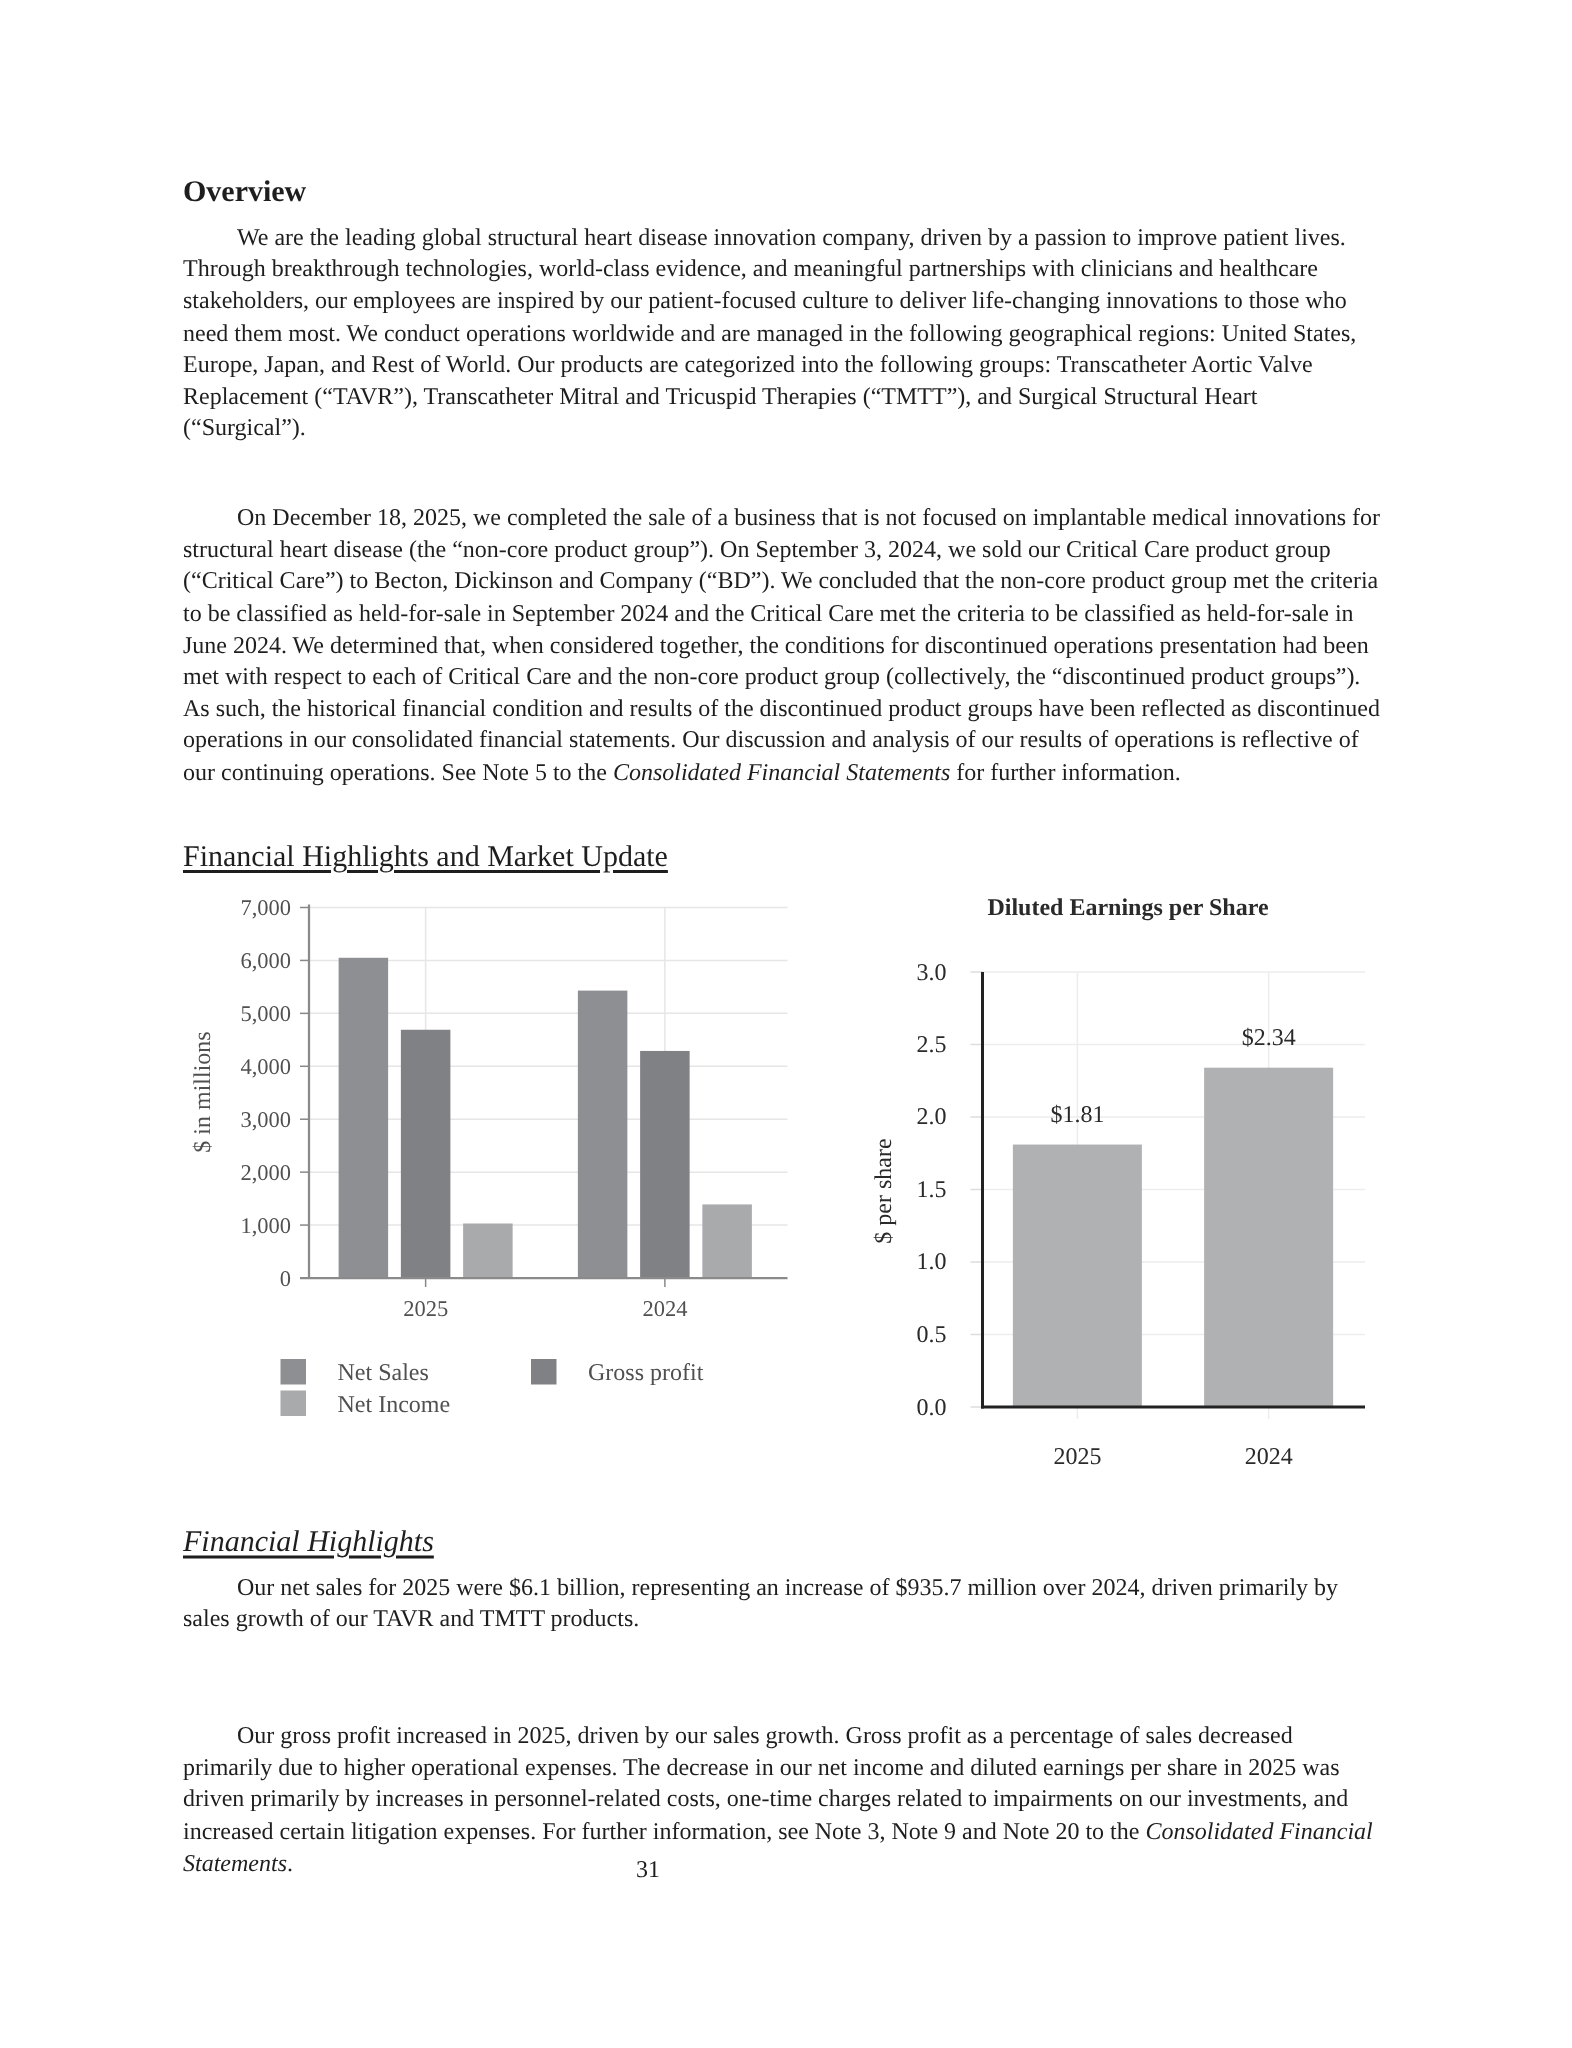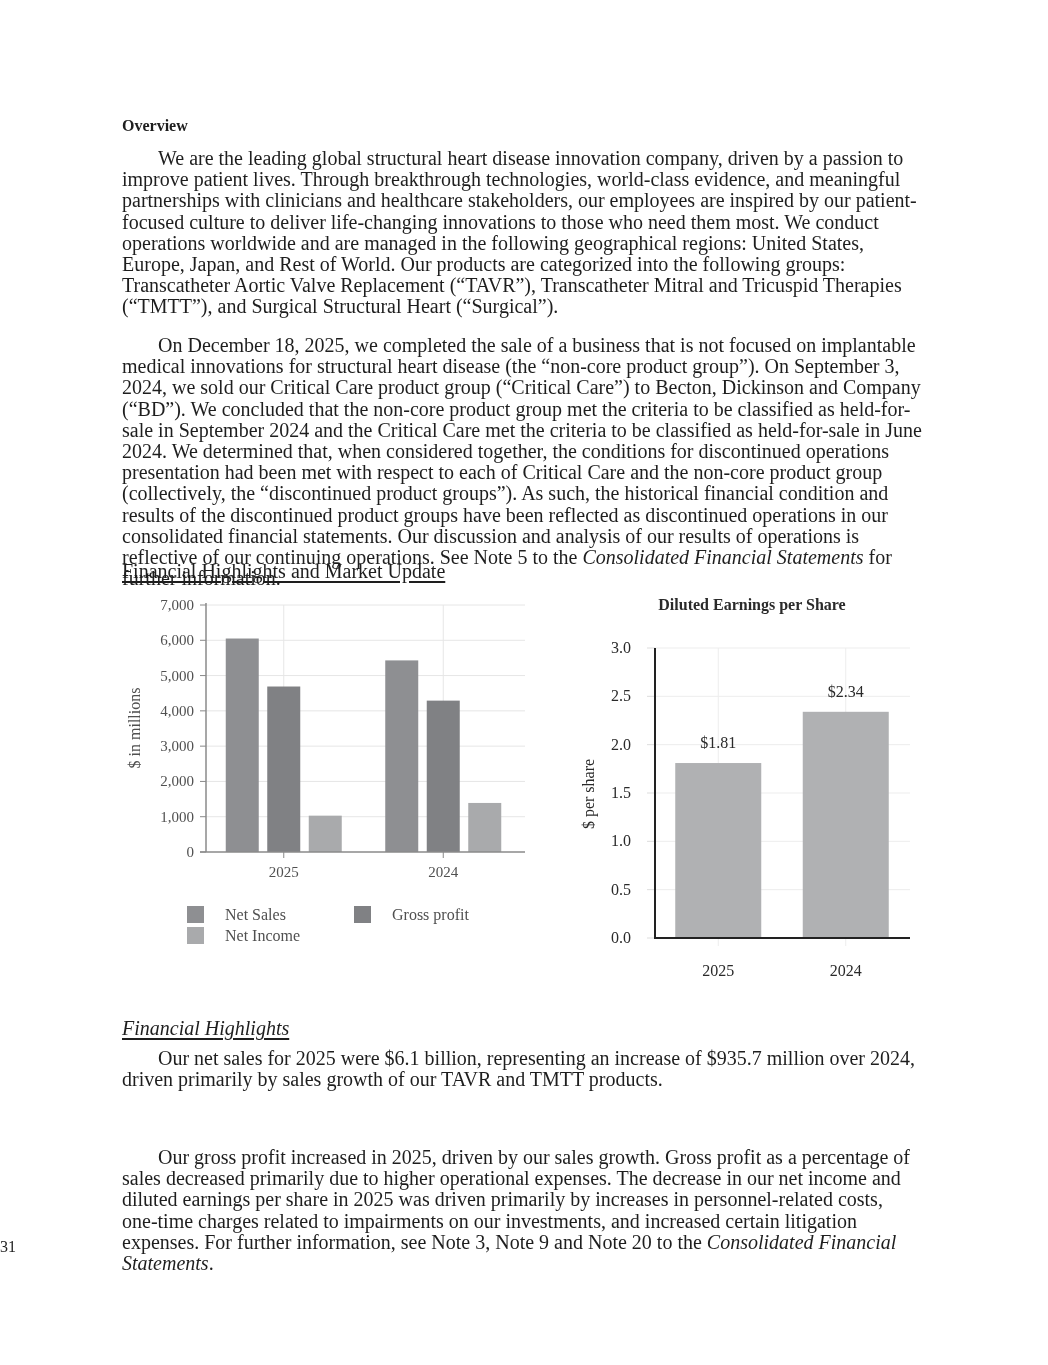--- a/index.html
+++ b/index.html
@@ -1,28 +1,28 @@
 <!DOCTYPE html>
 <html><head>
 <meta charset="utf-8">
 <style>
   html, body { margin: 0; padding: 0; background: #ffffff; }
   body { width: 1048px; height: 1365px; position: relative; overflow: hidden;
          font-family: "Liberation Serif", "DejaVu Serif", serif; color: #1e1e1e; }
   .abs { position: absolute; }
-  .heading { left: 122px; top: 117px; font-size: 16px; font-weight: bold; }
-  .para { left: 122px; width: 800px; font-size: 20px; line-height: 21.2px; margin: 0; }
+  .heading { left: 122px; top: 117px; font-size: 20px; font-weight: bold; }
+  .para { left: 122px; width: 800px; font-size: 16px; line-height: 21.2px; margin: 0; }
   .para .indent { display: inline-block; width: 36px; }
   .p1 { top: 148px; }
   .p2 { top: 335px; }
   .p3 { top: 1048px; }
   .p4 { top: 1111px; margin-top: 36px; }
   .section-link { left: 122px; top: 560px; font-size: 20px; text-decoration: underline; text-underline-offset: 3px; }
   .section-italic { left: 122px; top: 1017px; font-size: 20px; font-style: italic; text-decoration: underline; text-underline-offset: 3px; }
-  .page-num { left: 0; width: 864px; top: 1238px; text-align: left; font-size: 16px; }
+  .page-num { left: 0; width: 864px; top: 1238px; text-align: center; font-size: 16px; }
   svg text { font-family: "Liberation Serif", "DejaVu Serif", serif; }
   .chart-svg { position: absolute; left: 0; top: 0; }
 </style>
 </head>
 <body>
 
 <div class="abs heading">Overview</div>
 
 <p class="abs para p1"><span class="indent"></span><span>We are the leading global structural heart disease innovation company, driven by a passion to improve patient lives. Through breakthrough technologies, world-class evidence, and meaningful partnerships with clinicians and healthcare stakeholders, our employees are inspired by our patient-focused culture to deliver life-changing innovations to those who need them most. We conduct operations worldwide and are managed in the following geographical regions: United States, Europe, Japan, and Rest of World. Our products are categorized into the following groups: Transcatheter Aortic Valve Replacement (“TAVR”), Transcatheter Mitral and Tricuspid Therapies (“TMTT”), and Surgical Structural Heart (“Surgical”).</span></p>
 

